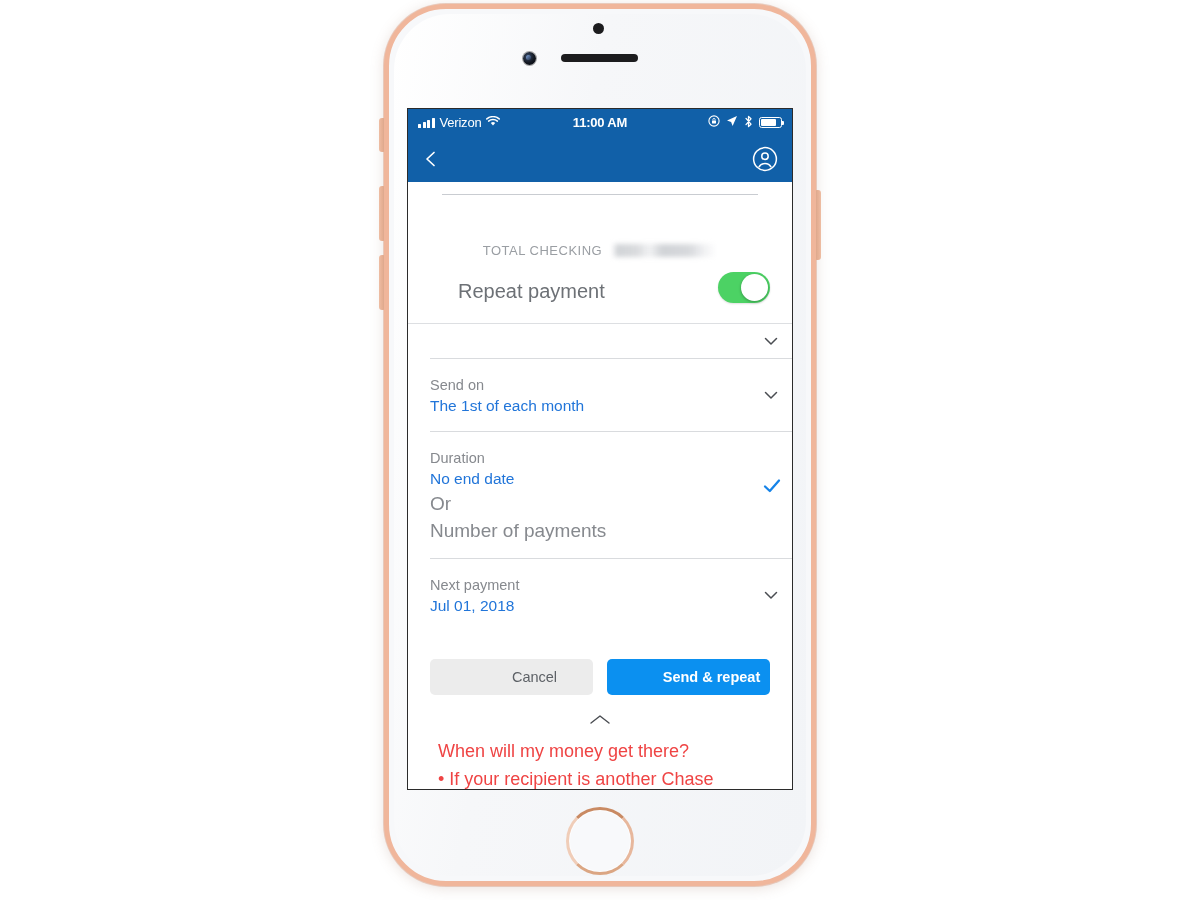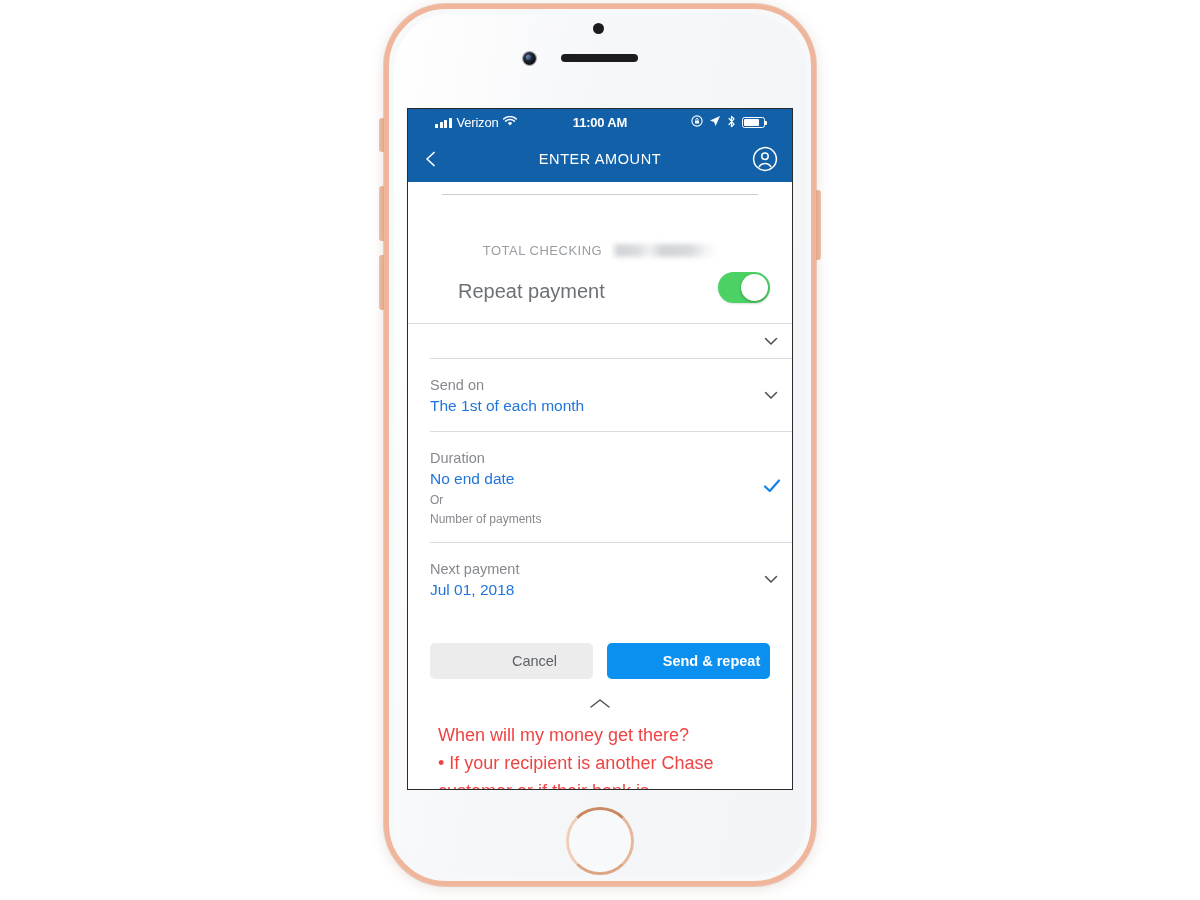--- a/index.html
+++ b/index.html
@@ -81,21 +81,21 @@
     width: 386px; height: 682px;
     background: #ffffff;
     border: 1px solid #2b2b2b;
     overflow: hidden;
   }
 
   
   .statusbar {
     height: 27px; background: #1160a8; color: #fff;
     display: flex; align-items: center;
-    padding: 0 27px; font-size: 12.5px; font-weight: bold;
+    padding: 0 10px; font-size: 12.5px; font-weight: bold;
     position: relative;
   }
   .sb-left { display: flex; align-items: center; gap: 5px; }
   .sig-bars { display: flex; align-items: flex-end; gap: 1.5px; height: 10px; }
   .sig-bars i { display:block; width: 3px; background:#fff; border-radius:0.5px; }
   .sig-bars i:nth-child(1){height:4px}
   .sig-bars i:nth-child(2){height:6px}
   .sig-bars i:nth-child(3){height:8px}
   .sig-bars i:nth-child(4){height:10px}
   .carrier { font-weight: normal; font-size: 13px; letter-spacing: -0.2px; }
@@ -172,21 +172,21 @@
   .fields { padding: 0 0 0 22px; }
   .field {
     position:relative; padding: 18px 40px 16px 0;
     border-bottom: 1px solid #d9dbde;
     margin-right: 0;
     cursor: pointer;
   }
   .field:last-child { border-bottom: none; }
   .f-label { font-size: 14.5px; color:#86898e; margin-bottom: 4px; }
   .f-value { font-size: 15.5px; color:#2175d9; }
-  .f-muted { font-size: 12px; color:#86898e; margin-top: 5px; }
+  .f-muted { font-size: 19px; color:#86898e; margin-top: 5px; }
   .chev-down {
     position:absolute; right: 12px; top: 50%; transform: translateY(-50%);
     width: 18px; height: 18px;
   }
   .check-ic {
     position:absolute; right: 10px; top: 44px;
     width: 20px; height: 20px;
   }
 
   .buttons-row {
@@ -273,21 +273,20 @@
           </span>
       </div>
     </div>
 
     <div class="navbar">
       <span class="back-chev">
         <svg width="18" height="18" viewBox="0 0 18 18">
           <path d="M12 2.5 L5 9 L12 15.5" stroke="#fff" stroke-width="1.7" fill="none" stroke-linecap="round" stroke-linejoin="round"></path>
         </svg>
       </span>
-      <div class="nav-title">ENTER AMOUNT</div>
       <span class="avatar-ic">
         <svg width="26" height="26" viewBox="0 0 26 26">
           <circle cx="13" cy="13" r="11.4" stroke="#fff" stroke-width="1.5" fill="none"></circle>
           <circle cx="13" cy="10.2" r="3.2" stroke="#fff" stroke-width="1.5" fill="none"></circle>
           <path d="M6.9 21.2 a6.8 6.8 0 0 1 12.2 0" stroke="#fff" stroke-width="1.5" fill="none"></path>
         </svg>
       </span>
     </div>
 
     <div class="content">

